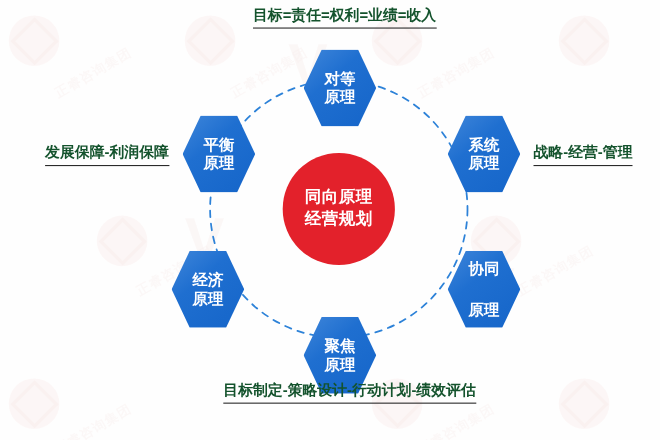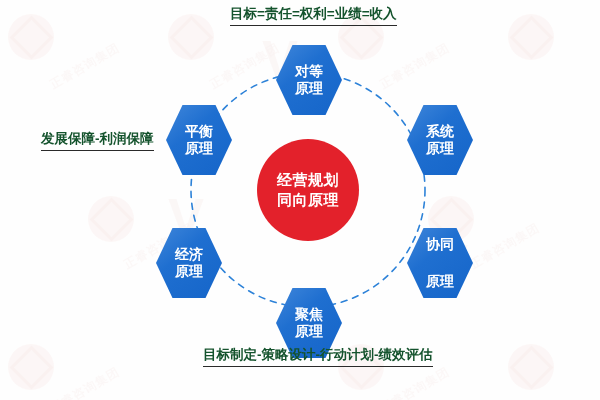--- a/index.html
+++ b/index.html
@@ -158,34 +158,35 @@
 
   <div class="wm wm-v" style="left:168px; top:190px;">V</div>
   <div class="wm wm-v" style="left:432px; top:236px;">V</div>
   <div class="wm wm-v" style="left:262px; top:32px;">V</div>
 
   <svg id="ring" width="600" height="400">
     <circle cx="308" cy="190" r="117" fill="none" stroke="#2d82d8" stroke-width="1.6" stroke-dasharray="6 6" stroke-linecap="round"></circle>
   </svg>
 
   <div class="center-circle">
+    <div class="cc-line">同向原理</div>
     <div class="cc-line">经营规划</div>
-    <div class="cc-line">同向原理</div>
   </div>
 
   <div class="hex" style="left:276px; top:45px;">
     <div class="hx-line">对等</div>
     <div class="hx-line">原理</div>
   </div>
   <div class="caption" style="left:230px; top:6px;">目标=责任=权利=业绩=收入</div>
 
   <div class="hex" style="left:407px; top:105px;">
     <div class="hx-line">系统</div>
     <div class="hx-line">原理</div>
   </div>
+  <div class="caption" style="left:485px; top:131px;">战略-经营-管理</div>
 
   <div class="hex" style="left:407px; top:228px;gap:20px;">
     <div class="hx-line">协同</div>
     <div class="hx-line">原理</div>
   </div>
 
   <div class="hex" style="left:276px; top:288px;">
     <div class="hx-line">聚焦</div>
     <div class="hx-line">原理</div>
   </div>

